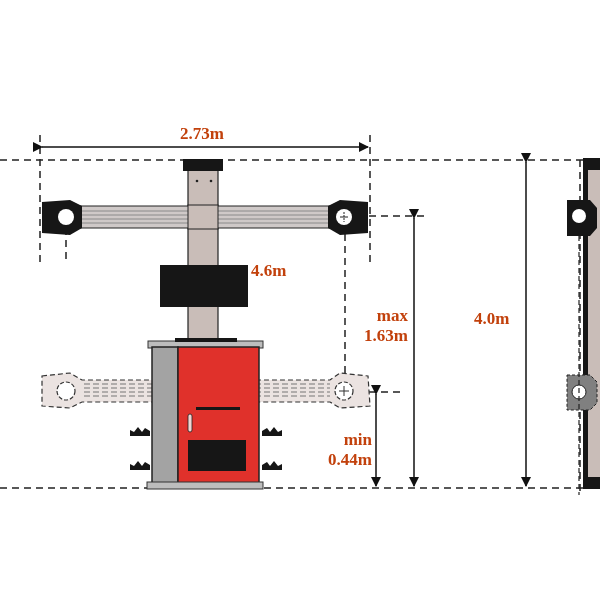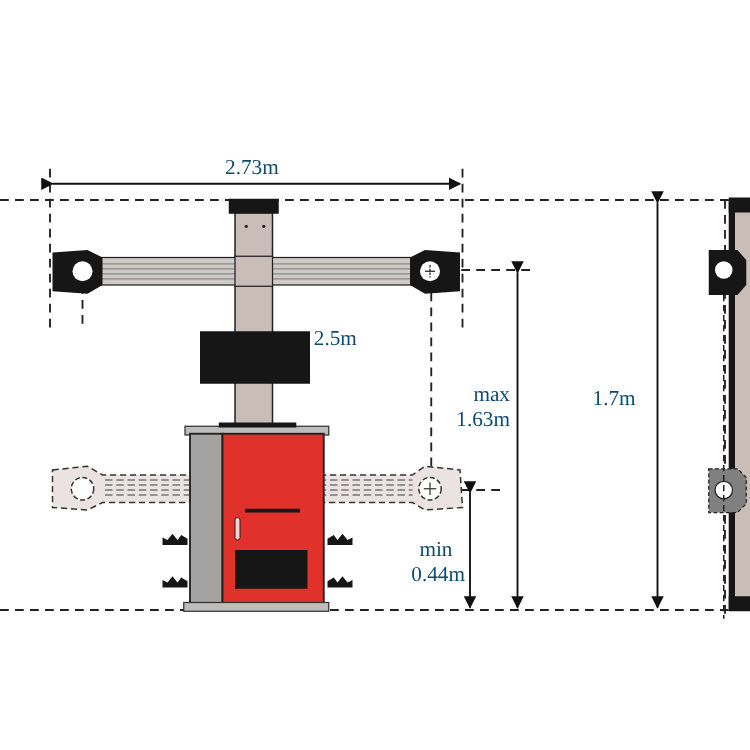--- a/index.html
+++ b/index.html
@@ -1,18 +1,18 @@
 <!DOCTYPE html>
 <html><head>
 <meta charset="utf-8">
 <style>
   html,body{margin:0;padding:0;background:#ffffff;}
   body{width:600px;height:600px;position:relative;overflow:hidden;font-family:"Liberation Serif",serif;}
   svg{position:absolute;left:0;top:0;}
-  .lbl{position:absolute;font-family:"Liberation Serif",serif;font-weight:normal;font-size:17px;color:#0c4a6e;white-space:nowrap;line-height:19px;}
+  .lbl{position:absolute;font-family:"Liberation Serif",serif;font-weight:bold;font-size:17px;color:#c2410c;white-space:nowrap;line-height:19px;}
   .r{text-align:right;}
 </style>
 </head>
 <body>
 
 <svg width="600" height="600" viewBox="0 0 600 600">
   <defs>
     <marker id="ah" markerWidth="10" markerHeight="10" refX="9" refY="5" orient="auto" markerUnits="userSpaceOnUse">
       <path d="M0,0 L10,5 L0,10 z" fill="#111"></path>
     </marker>
@@ -101,18 +101,18 @@
     <rect x="583" y="477" width="17" height="12" fill="#161616"></rect>
     <path d="M567,200 L590,200 L597,208 L597,228 L590,236 L567,236 Z" fill="#161616"></path>
     <circle cx="579" cy="216" r="7" fill="#fff"></circle>
     <path d="M567,375 L590,375 L597,382 L597,403 L590,410 L567,410 Z" fill="#808080" stroke="#222" stroke-width="1" stroke-dasharray="3,2"></path>
     <circle cx="579" cy="392" r="7" fill="#fff" stroke="#222"></circle>
     <line x1="579" y1="236" x2="579" y2="495" stroke="#222" stroke-width="1.2" stroke-dasharray="5,3"></line>
   </g>
 </svg>
 
 <div class="lbl" style="left:180px;top:124px;">2.73m</div>
-<div class="lbl" style="left:251px;top:261px;">2.5m</div>
+<div class="lbl" style="left:251px;top:261px;">4.6m</div>
 <div class="lbl r" style="left:352px;top:306px;width:56px;">max</div>
 <div class="lbl r" style="left:352px;top:326px;width:56px;">1.63m</div>
-<div class="lbl r" style="left:308px;top:430px;width:54px;">min</div>
+<div class="lbl r" style="left:318px;top:430px;width:54px;">min</div>
 <div class="lbl r" style="left:318px;top:450px;width:54px;">0.44m</div>
-<div class="lbl" style="left:474px;top:309px;">1.7m</div>
+<div class="lbl" style="left:474px;top:309px;">4.0m</div>
 
 </body></html>

